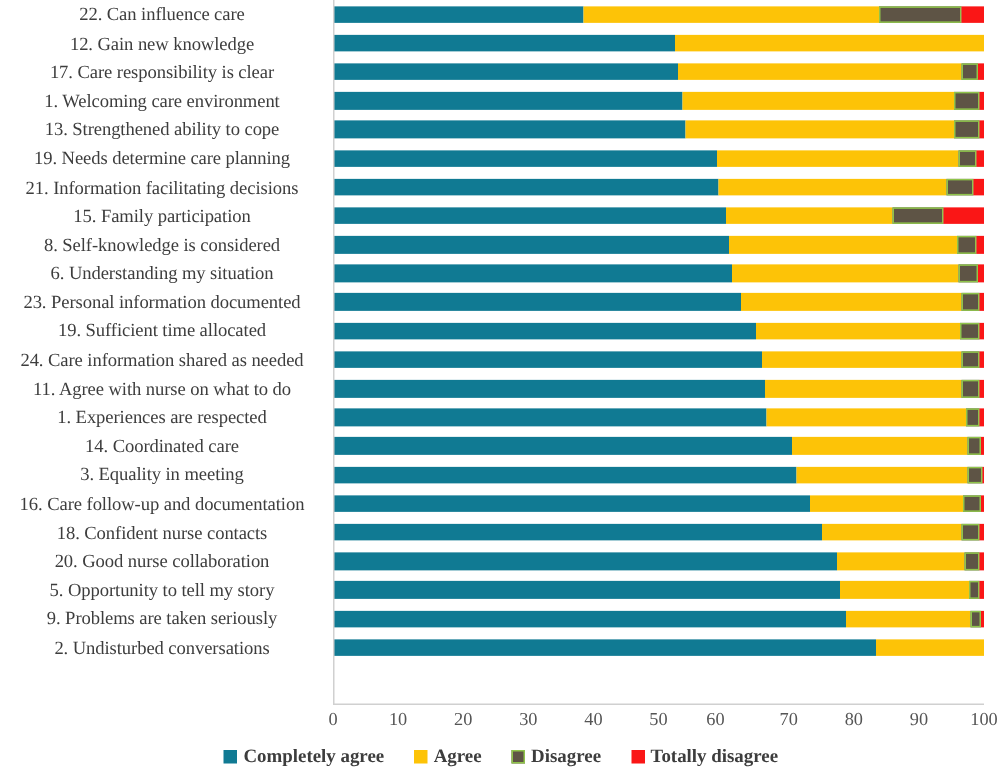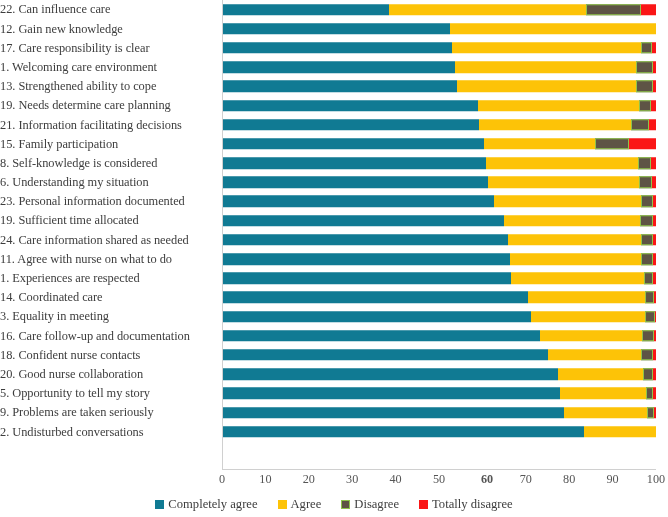--- a/index.html
+++ b/index.html
@@ -23,21 +23,21 @@
   }
   .row{
     display:flex;
     align-items:center;
     height:19.2px;
     width:668px;
   }
   .row-label{
     width:219px;
     flex:0 0 219px;
-    text-align:left;
+    text-align:center;
     font-size:12.4px;
     line-height:12.4px;
     color:#3d3d3d;
     padding-right:3px;
     box-sizing:border-box;
     white-space:nowrap;
     letter-spacing:-0.05px;
   }
   .row-track{
     position:relative;
@@ -97,20 +97,21 @@
   
   .legend{
     position:absolute;
     left:0;
     top:497px;
     width:668px;
     display:flex;
     justify-content:center;
     align-items:center;
     gap:20px;
+    font-weight:bold;
   }
   .legend-item{
     display:flex;
     align-items:center;
     gap:4px;
     font-size:12.6px;
     color:#3d3d3d;
     white-space:nowrap;
   }
   .swatch{
@@ -381,21 +382,21 @@
   <div class="axis-line"></div>
   <div class="axis-base"></div>
 
   <div class="xticks" id="xticks">
       <div class="xtick" style="left: 0px;">0</div>
       <div class="xtick" style="left: 43.4px;">10</div>
       <div class="xtick" style="left: 86.8px;">20</div>
       <div class="xtick" style="left: 130.2px;">30</div>
       <div class="xtick" style="left: 173.6px;">40</div>
       <div class="xtick" style="left: 217px;">50</div>
-      <div class="xtick" style="left: 265px; font-weight: bold;">60</div>
+      <div class="xtick" style="left: 255px;">60</div>
       <div class="xtick" style="left: 303.8px;">70</div>
       <div class="xtick" style="left: 347.2px;">80</div>
       <div class="xtick" style="left: 390.6px;">90</div>
       <div class="xtick" style="left: 434px;">100</div>
     </div>
 
   <div class="legend" id="legend">
       <div class="legend-item">
         <span class="swatch sw-ca"></span>
         <span>Completely agree</span>

